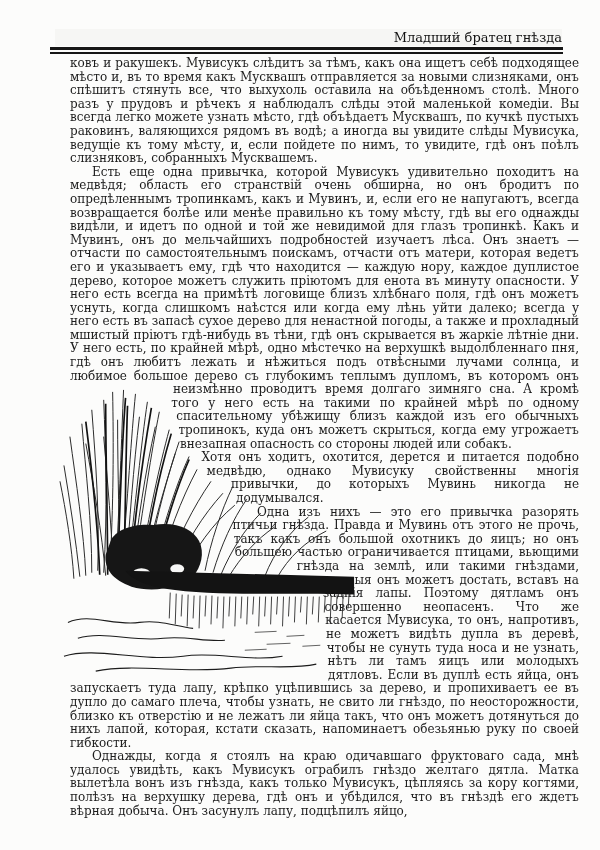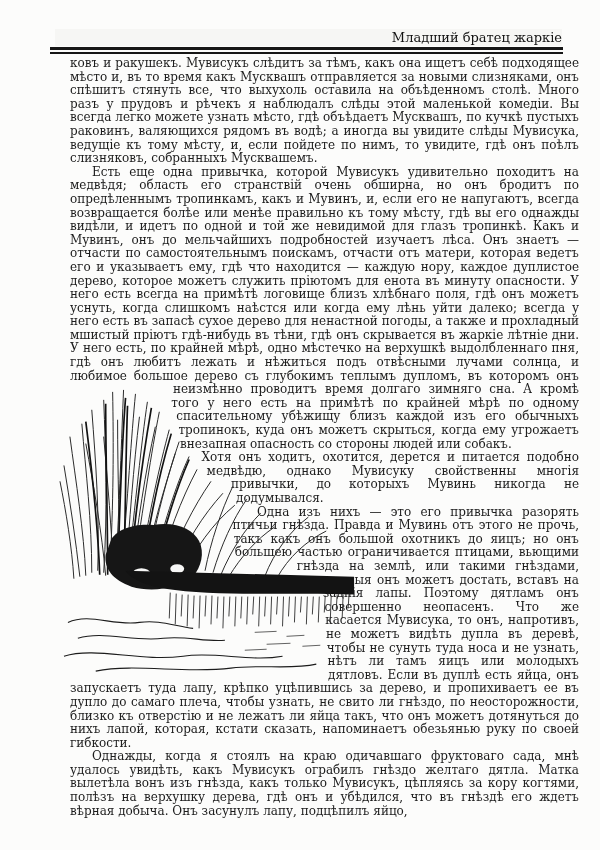--- a/index.html
+++ b/index.html
@@ -48,21 +48,21 @@
   .st2 { stroke:#121212; stroke-width:1.7; fill:none; }
   .st3 { stroke:#2b2b2b; stroke-width:0.9; fill:none; }
   .st4 { stroke:#1c1c1c; stroke-width:1.1; fill:none; }
   .st5 { stroke:#3a3a3a; stroke-width:0.8; fill:none; }
 </style>
 </head>
 <body>
 
 <div class="page">
 
-  <div class="running-head">Младший братец жаркіе</div>
+  <div class="running-head">Младший братец гнѣзда</div>
 
   <div class="head-rule"></div>
 
   <div class="body-text">
 
     <p>ковъ и ракушекъ. Мувисукъ слѣдитъ за тѣмъ, какъ она ищетъ себѣ подходящее мѣсто и, въ то время какъ Мусквашъ отправляется за новыми слизняками, онъ спѣшитъ стянуть все, что выхухоль оставила на объѣденномъ столѣ. Много разъ у прудовъ и рѣчекъ я наблюдалъ слѣды этой маленькой комедіи. Вы всегда легко можете узнать мѣсто, гдѣ объѣдаетъ Мусквашъ, по кучкѣ пустыхъ раковинъ, валяющихся рядомъ въ водѣ; а иногда вы увидите слѣды Мувисука, ведущіе къ тому мѣсту, и, если пойдете по нимъ, то увидите, гдѣ онъ поѣлъ слизняковъ, собранныхъ Мусквашемъ.</p>
 
     <p class="ind">
       <span>Есть еще одна привычка, которой Мувисукъ удивительно походитъ на медвѣдя; область его странствій очень обширна, но онъ бродитъ по опредѣленнымъ тропинкамъ, какъ и Мувинъ, и, если его не напугаютъ, всегда возвращается болѣе или менѣе правильно къ тому мѣсту, гдѣ вы его однажды видѣли, и идетъ по одной и той же невидимой для глазъ тропинкѣ. Какъ и Мувинъ, онъ до мельчайшихъ подробностей изучаетъ лѣса. Онъ знаетъ — отчасти по самостоятельнымъ поискамъ, отчасти отъ матери, которая ведетъ его и указываетъ ему, гдѣ что находится — каждую нору, каждое дуплистое дерево, которое можетъ служить пріютомъ для енота въ минуту опасности. У него есть всегда на примѣтѣ логовище близъ хлѣбнаго поля, гдѣ онъ можетъ уснуть, когда слишкомъ наѣстся или когда ему лѣнь уйти далеко; всегда у него есть въ запасѣ сухое дерево для ненастной погоды, а также и прохладный мшистый пріютъ гдѣ-нибудь въ тѣни, гдѣ онъ скрывается въ жаркіе лѣтніе дни. У него есть, по крайней мѣрѣ, одно мѣстечко на верхушкѣ выдолбленнаго пня, гдѣ онъ любитъ лежать и нѣжиться подъ отвѣсными лучами солнца, и любимое большое дерево съ глубокимъ теплымъ дупломъ, въ которомъ </span><span class="illo" aria-hidden="true">
           <svg width="308" height="300" viewBox="0 0 310 300" xmlns="http://www.w3.org/2000/svg">
@@ -77,21 +77,21 @@
         <ellipse cx="122" cy="188" rx="7" ry="4.5" fill="#f7f7f6"></ellipse>
 
         <path d="M70,190 L300,196 L300,214 C240,212 160,216 110,208 C90,205 75,198 70,190 Z" fill="#131313"></path>
 
         <path class="st3" d="M115,212 L114,238 M121,213 L120,244 M127,214 L126,236 M133,214 L132,246 M139,215 L138,238 M145,215 L144,248 M151,215 L150,236 M157,215 L156,244 M163,216 L162,238 M169,216 L168,248 M175,216 L174,236 M181,216 L180,246 M187,216 L186,238 M193,216 L192,244 M199,216 L198,234 M205,216 L204,246 M211,216 L210,236 M217,216 L216,244 M223,216 L222,234 M229,216 L228,246 M235,216 L234,236 M241,216 L240,242 M247,216 L246,232 M253,216 L252,244 M259,216 L258,234 M265,216 L264,242 M271,215 L270,232 M277,215 L276,242 M283,214 L282,230 M289,214 L288,238 M295,213 L294,228"></path>
 
         <path class="st4" d="M12,242 C34,232 58,246 84,242 C104,239 120,246 138,248 M22,258 C48,250 78,262 108,258 C130,255 150,262 170,260 M8,276 C40,266 84,282 128,276 C160,271 196,282 228,276 M40,291 C80,283 130,294 176,288 C206,284 236,290 262,284"></path>
 
         <path class="st5" d="M200,252 L222,251 M232,256 L250,255 M212,264 L236,263 M248,266 L266,265 M190,270 L212,269"></path>
       </svg>
-        </span><span>онъ неизмѣнно проводитъ время долгаго зимняго сна. А кромѣ того у него есть на примѣтѣ по крайней мѣрѣ по одному спасительному убѣжищу близъ каждой изъ его обычныхъ тропинокъ, куда онъ можетъ скрыться, когда ему угрожаетъ внезапная опасность со стороны людей или собакъ.</span>
+        </span><span>онъ неизмѣнно проводитъ время долгаго зимняго сна. А кромѣ того у него есть на такими по крайней мѣрѣ по одному спасительному убѣжищу близъ каждой изъ его обычныхъ тропинокъ, куда онъ можетъ скрыться, когда ему угрожаетъ внезапная опасность со стороны людей или собакъ.</span>
     </p>
 
     <p class="ind">Хотя онъ ходитъ, охотится, дерется и питается подобно медвѣдю, однако Мувисуку свойственны многія привычки, до которыхъ Мувинь никогда не додумывался.</p>
     <p class="ind">Одна изъ нихъ — это его привычка разорять птичьи гнѣзда. Правда и Мувинь отъ этого не прочь, такъ какъ онъ большой охотникъ до яицъ; но онъ большею частью ограничивается птицами, вьющими гнѣзда на землѣ, или такими гнѣздами, которыя онъ можетъ достать, вставъ на заднія лапы. Поэтому дятламъ онъ совершенно неопасенъ. Что же касается Мувисука, то онъ, напротивъ, не можетъ видѣть дупла въ деревѣ, чтобы не сунуть туда носа и не узнать, нѣтъ ли тамъ яицъ или молодыхъ дятловъ. Если въ дуплѣ есть яйца, онъ запускаетъ туда лапу, крѣпко уцѣпившись за дерево, и пропихиваетъ ее въ дупло до самаго плеча, чтобы узнать, не свито ли гнѣздо, по неосторожности, близко къ отверстію и не лежатъ ли яйца такъ, что онъ можетъ дотянуться до нихъ лапой, которая, кстати сказать, напоминаетъ обезьянью руку по своей гибкости.</p>
     <p class="ind">Однажды, когда я стоялъ на краю одичавшаго фруктоваго сада, мнѣ удалось увидѣть, какъ Мувисукъ ограбилъ гнѣздо желтаго дятла. Матка вылетѣла вонъ изъ гнѣзда, какъ только Мувисукъ, цѣпляясь за кору когтями, полѣзъ на верхушку дерева, гдѣ онъ и убѣдился, что въ гнѣздѣ его ждетъ вѣрная добыча. Онъ засунулъ лапу, подцѣпилъ яйцо,</p>
 
   </div>
 
 </div>
 

